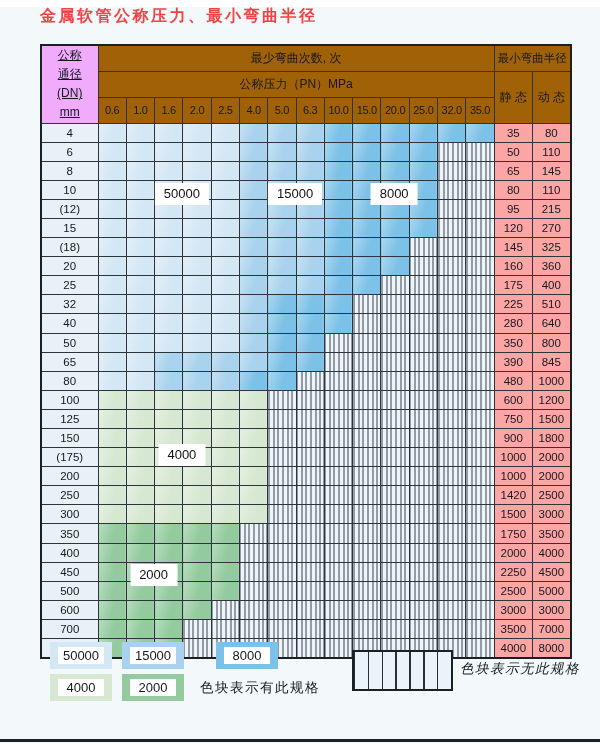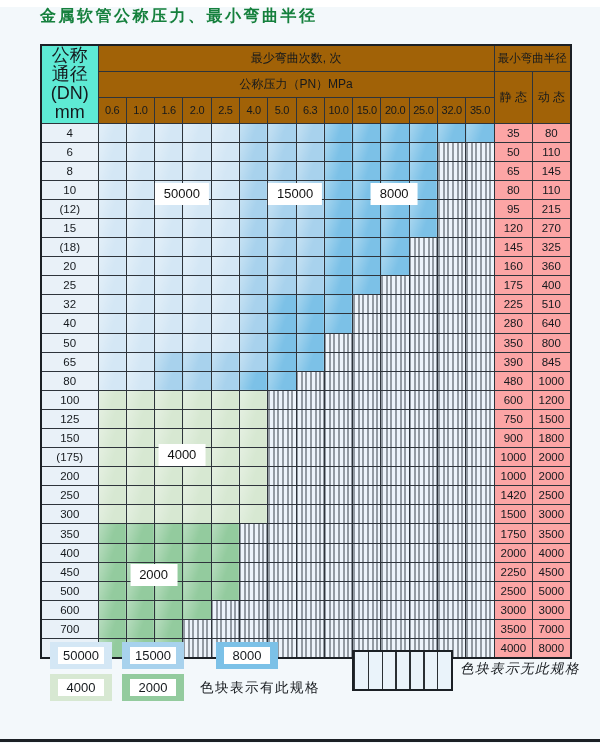--- a/index.html
+++ b/index.html
@@ -1,27 +1,27 @@
 <!DOCTYPE html>
 <html><head>
 <meta charset="utf-8">
 <style>
   html,body{margin:0;padding:0;}
   body{width:600px;height:743px;position:relative;background:#f3f8fb;
        font-family:"Liberation Sans",sans-serif;color:#15191d;overflow:hidden;}
   .top-strip{position:absolute;left:0;top:0;width:600px;height:7px;background:#ffffff;}
   .title{position:absolute;left:40px;top:6px;font-family:"DejaVu Serif",serif;
-         font-weight:bold;font-size:16px;letter-spacing:2.5px;color:#15803d;}
+         font-weight:bold;font-size:16px;letter-spacing:2.5px;color:#ef4444;}
   .table-wrap{position:absolute;left:40px;top:44px;width:530px;height:586px;}
   table{border-collapse:collapse;table-layout:fixed;width:530px;border:2px solid #1b2025;}
   th,td{border:1px solid #2e343b;padding:0;text-align:center;vertical-align:middle;
         font-weight:normal;overflow:hidden;white-space:nowrap;}
   thead th{background:#a16207;font-size:12px;}
   thead tr{height:26px;}
-  th.dnhead{width:57px;background:#5eead4;font-size:18px;line-height:19px;}
+  th.dnhead{width:57px;background:#f0abfc;font-size:12px;line-height:19px;text-decoration:underline;}
   th.pcol{font-size:11px;letter-spacing:-0.3px;}
   tbody td{height:18.1px;font-size:11.5px;}
   td.dn{background:#e9f1f8;}
   td.sv{background:#fca5a5;font-size:11.5px;}
   td.cA{background:#d4e7f5;}
   td.cB{background:#a8d2ed;}
   td.cC{background:#7cc1e7;}
   td.cD{background:#d7e8d2;}
   td.cE{background:#93cb9e;}
   td.cA,td.cB,td.cC,td.cD,td.cE{

